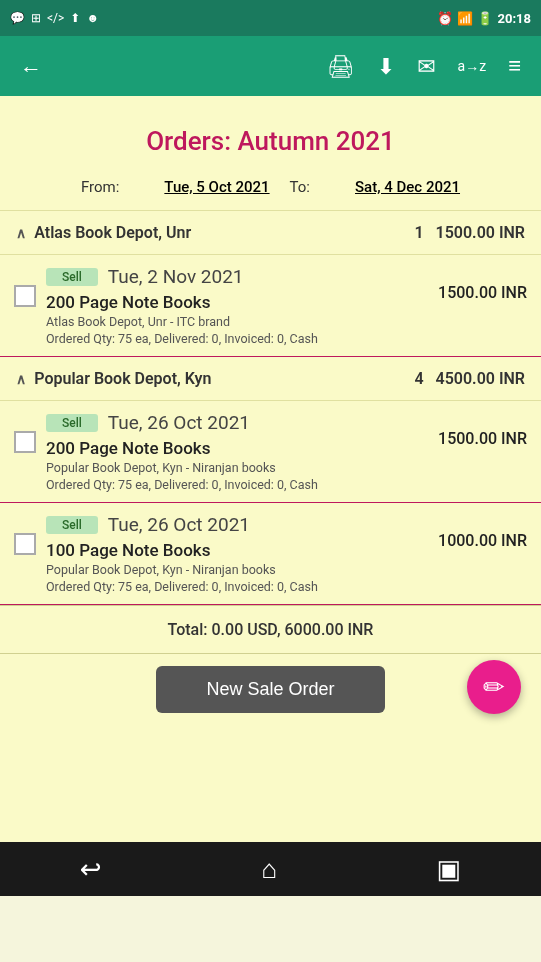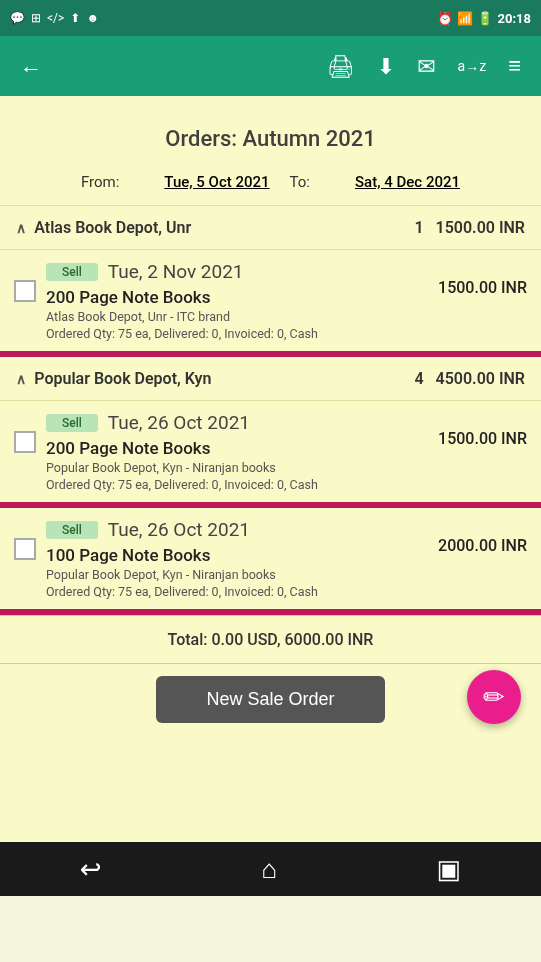--- a/index.html
+++ b/index.html
@@ -40,23 +40,23 @@
     
     .content { background: #fafac8; min-height: calc(962px - 36px - 60px - 60px - 60px); padding: 0; }
 
     
     .page-title-area {
       background: #fafac8;
       padding: 30px 16px 14px 16px;
       text-align: center;
     }
     .page-title {
-      font-size: 22px;
+      font-size: 26px;
       font-weight: 500;
-      color: #404040;
+      color: #be185d;
     }
 
     
     .date-range {
       background: #fafac8;
       padding: 8px 16px 14px 16px;
       display: flex;
       align-items: center;
       justify-content: center;
       gap: 20px;
@@ -80,21 +80,21 @@
     }
     .group-header .collapse-icon { color: #555; font-size: 14px; }
     .group-header .spacer { flex: 1; }
     .group-header .count { font-weight: 600; color: #333; margin-right: 4px; }
     .group-header .amount { font-weight: 600; color: #333; }
 
     
     .order-item {
       background: #fafac8;
       padding: 10px 14px 10px 14px;
-      border-bottom: 6px solid #be185d;
+      border-bottom: 1px solid #be185d;
       display: flex;
       gap: 10px;
       align-items: flex-start;
     }
     .order-checkbox {
       width: 22px;
       height: 22px;
       border: 2px solid #aaa;
       background: white;
       margin-top: 20px;
@@ -275,21 +275,21 @@
     <div class="order-checkbox"></div>
     <div class="order-details">
       <div class="order-top-row">
         <span class="sell-badge">Sell</span>
         <span class="order-date">Tue, 26 Oct 2021</span>
       </div>
       <div class="order-name">100 Page Note Books</div>
       <div class="order-subtitle">Popular Book Depot, Kyn - Niranjan books</div>
       <div class="order-qty">Ordered Qty: 75 ea, Delivered: 0, Invoiced: 0, Cash</div>
     </div>
-    <div class="order-amount">2000.00  INR</div>
+    <div class="order-amount">1000.00  INR</div>
   </div>
 
   <div class="total-bar">
     <span>Total: 0.00 USD, 6000.00 INR</span>
   </div>
 
   <div class="bottom-bar">
     <button class="new-sale-btn">New Sale Order</button>
     <button class="fab-btn">
       <span>✏</span>

